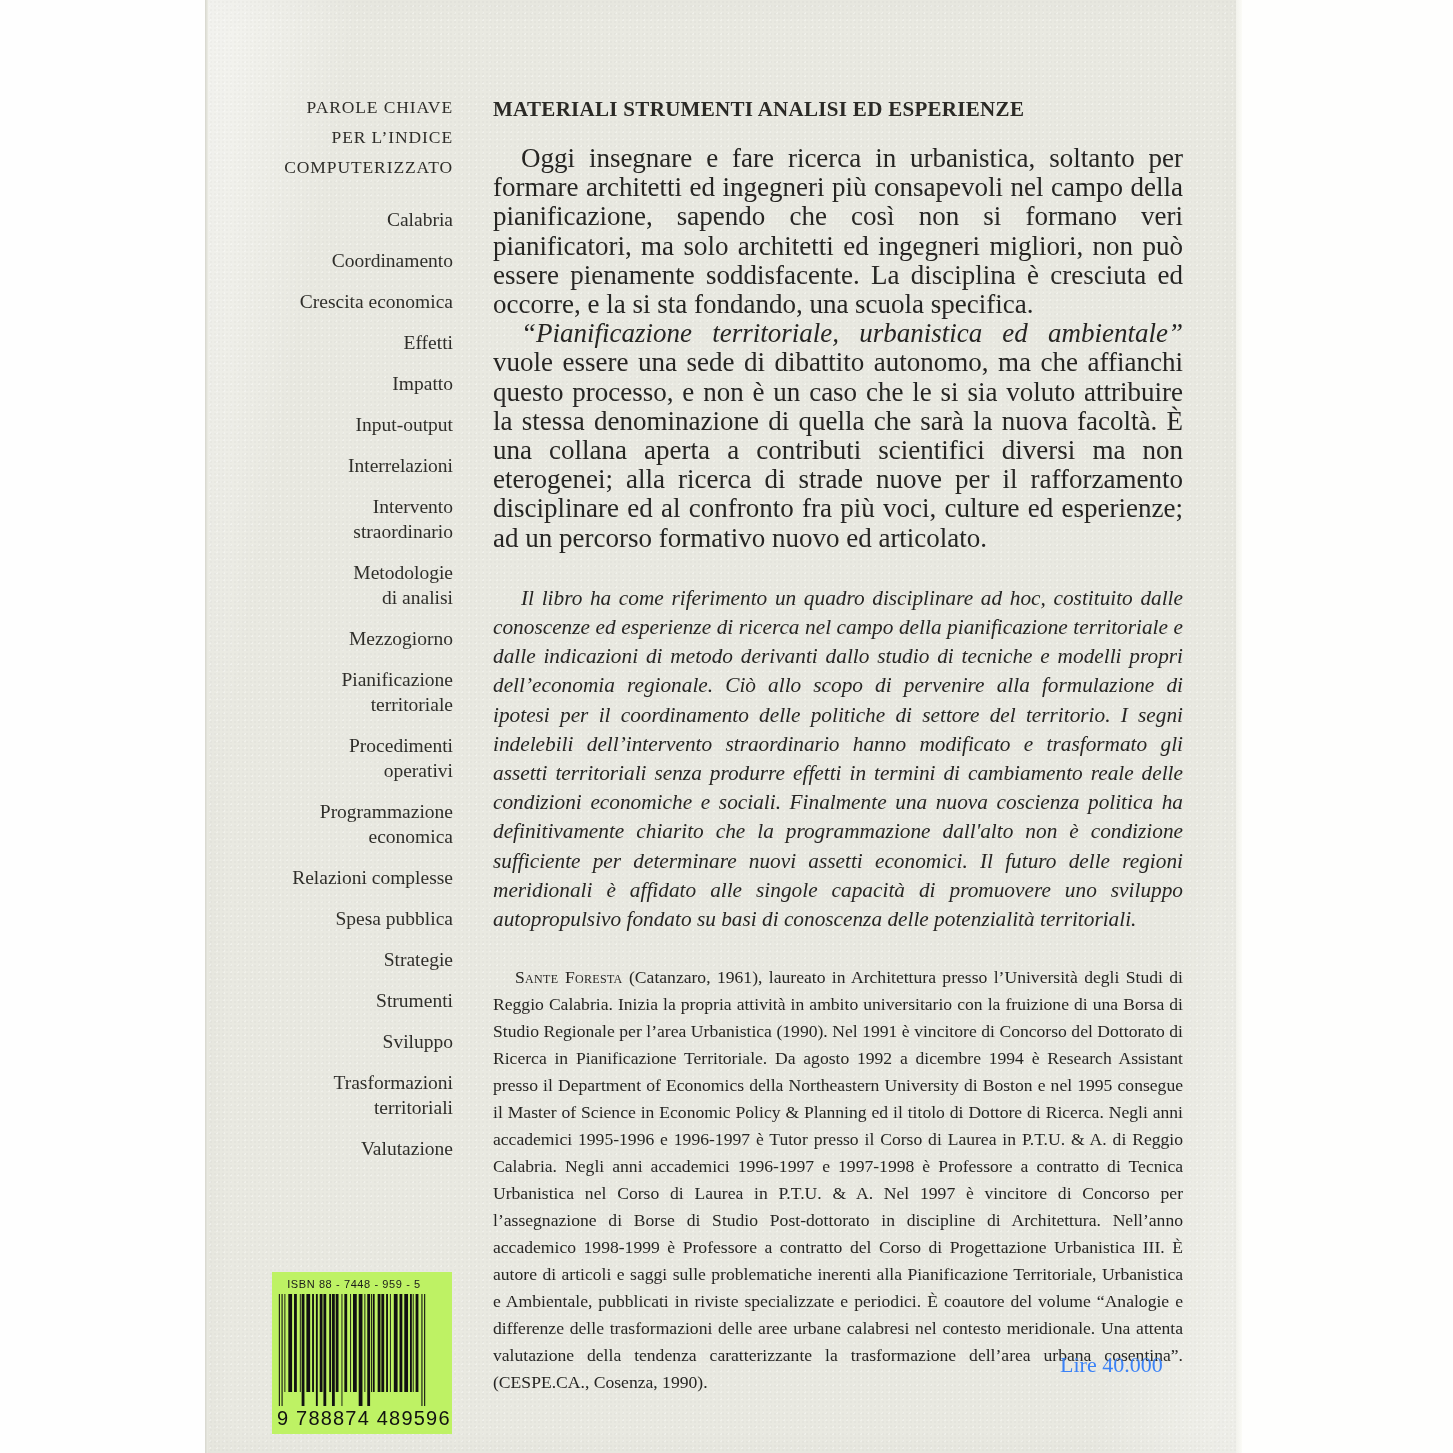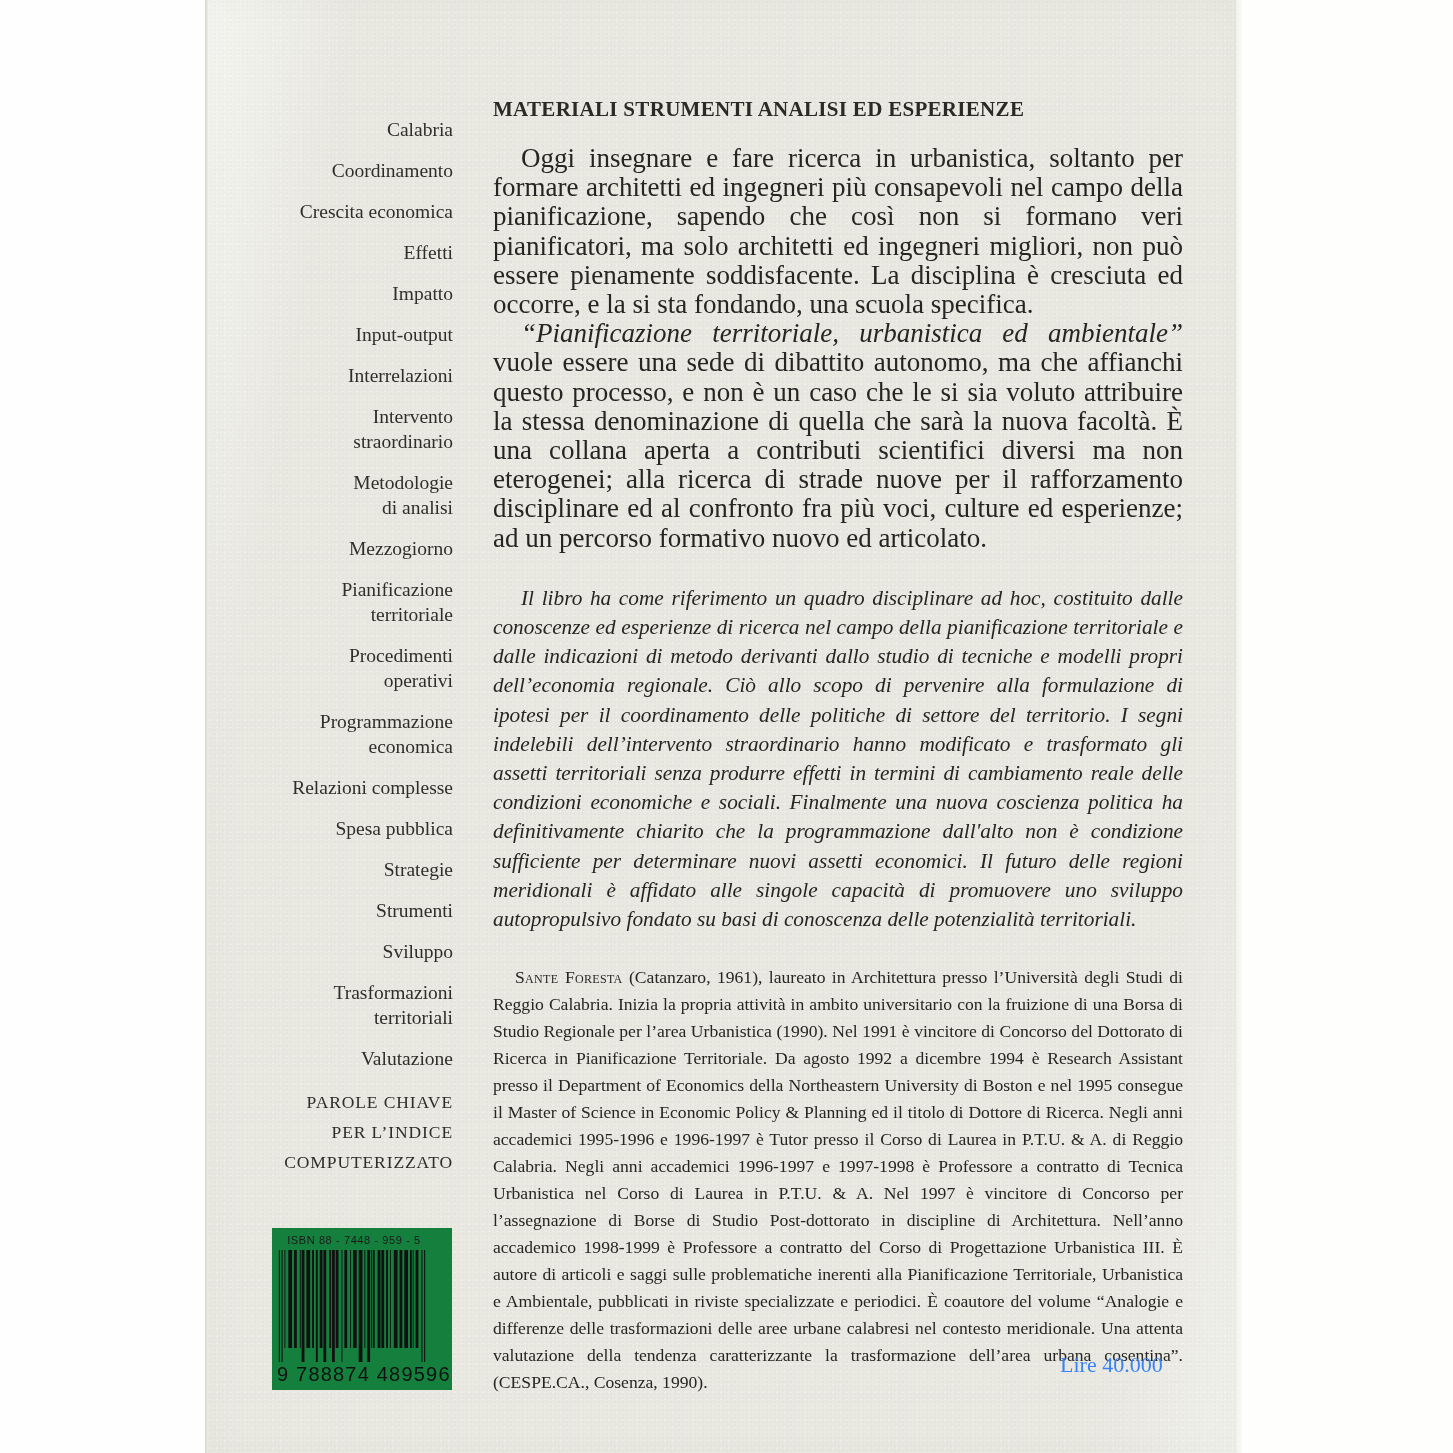--- a/index.html
+++ b/index.html
@@ -91,23 +91,23 @@
     color: #2f2e2a;
   }
   #kw-list .kw {
     margin-bottom: 16px;
   }
   #kw-list .kw .l2 { display:block; }
 
   
   #barcode-block {
     left: 272px;
-    top: 1228px;
+    top: 1272px;
     width: 180px;
-    background: #15803d;
+    background: #bef264;
     padding: 6px 21px 4px 5px;
     box-sizing: border-box;
   }
   #isbn-text {
     font-family: "Liberation Sans", "DejaVu Sans", sans-serif;
     font-size: 11px;
     letter-spacing: 0.6px;
     color: #1a1a1a;
     text-align: center;
     margin-bottom: 4px;
@@ -207,20 +207,25 @@
 <div id="page">
 
   <div id="left-gutter"></div>
   <div id="right-gutter"></div>
 
   <div id="cover"></div>
   <div id="cover-edge-left"></div>
   <div id="cover-edge-right"></div>
 
   <div id="keywords" class="content">
+    <div id="kw-heading">
+      <div>PAROLE CHIAVE</div>
+      <div>PER L’INDICE</div>
+      <div>COMPUTERIZZATO</div>
+    </div>
     <div id="kw-list">
       <div class="kw"><span>Calabria</span></div>
       <div class="kw"><span>Coordinamento</span></div>
       <div class="kw"><span>Crescita economica</span></div>
       <div class="kw"><span>Effetti</span></div>
       <div class="kw"><span>Impatto</span></div>
       <div class="kw"><span>Input-output</span></div>
       <div class="kw"><span>Interrelazioni</span></div>
       <div class="kw">
         <span>Intervento</span>
@@ -246,25 +251,20 @@
       <div class="kw"><span>Relazioni complesse</span></div>
       <div class="kw"><span>Spesa pubblica</span></div>
       <div class="kw"><span>Strategie</span></div>
       <div class="kw"><span>Strumenti</span></div>
       <div class="kw"><span>Sviluppo</span></div>
       <div class="kw">
         <span>Trasformazioni</span>
         <span class="l2">territoriali</span>
       </div>
       <div class="kw"><span>Valutazione</span></div>
-    </div>
-    <div id="kw-heading">
-      <div>PAROLE CHIAVE</div>
-      <div>PER L’INDICE</div>
-      <div>COMPUTERIZZATO</div>
     </div>
   </div>
 
   <div id="barcode-block" class="content">
     <div id="isbn-text">ISBN  88 - 7448 - 959 - 5</div>
     <svg id="bars" viewBox="0 0 170 112" preserveAspectRatio="none" xmlns="http://www.w3.org/2000/svg">
         <rect x="2.00" y="0" width="1.20" height="112.00" fill="#111111"></rect>
         <rect x="5.00" y="0" width="1.20" height="112.00" fill="#111111"></rect>
         <rect x="8.20" y="0" width="1.00" height="98.00" fill="#111111"></rect>
         <rect x="12.50" y="0" width="4.15" height="98.00" fill="#111111"></rect>

